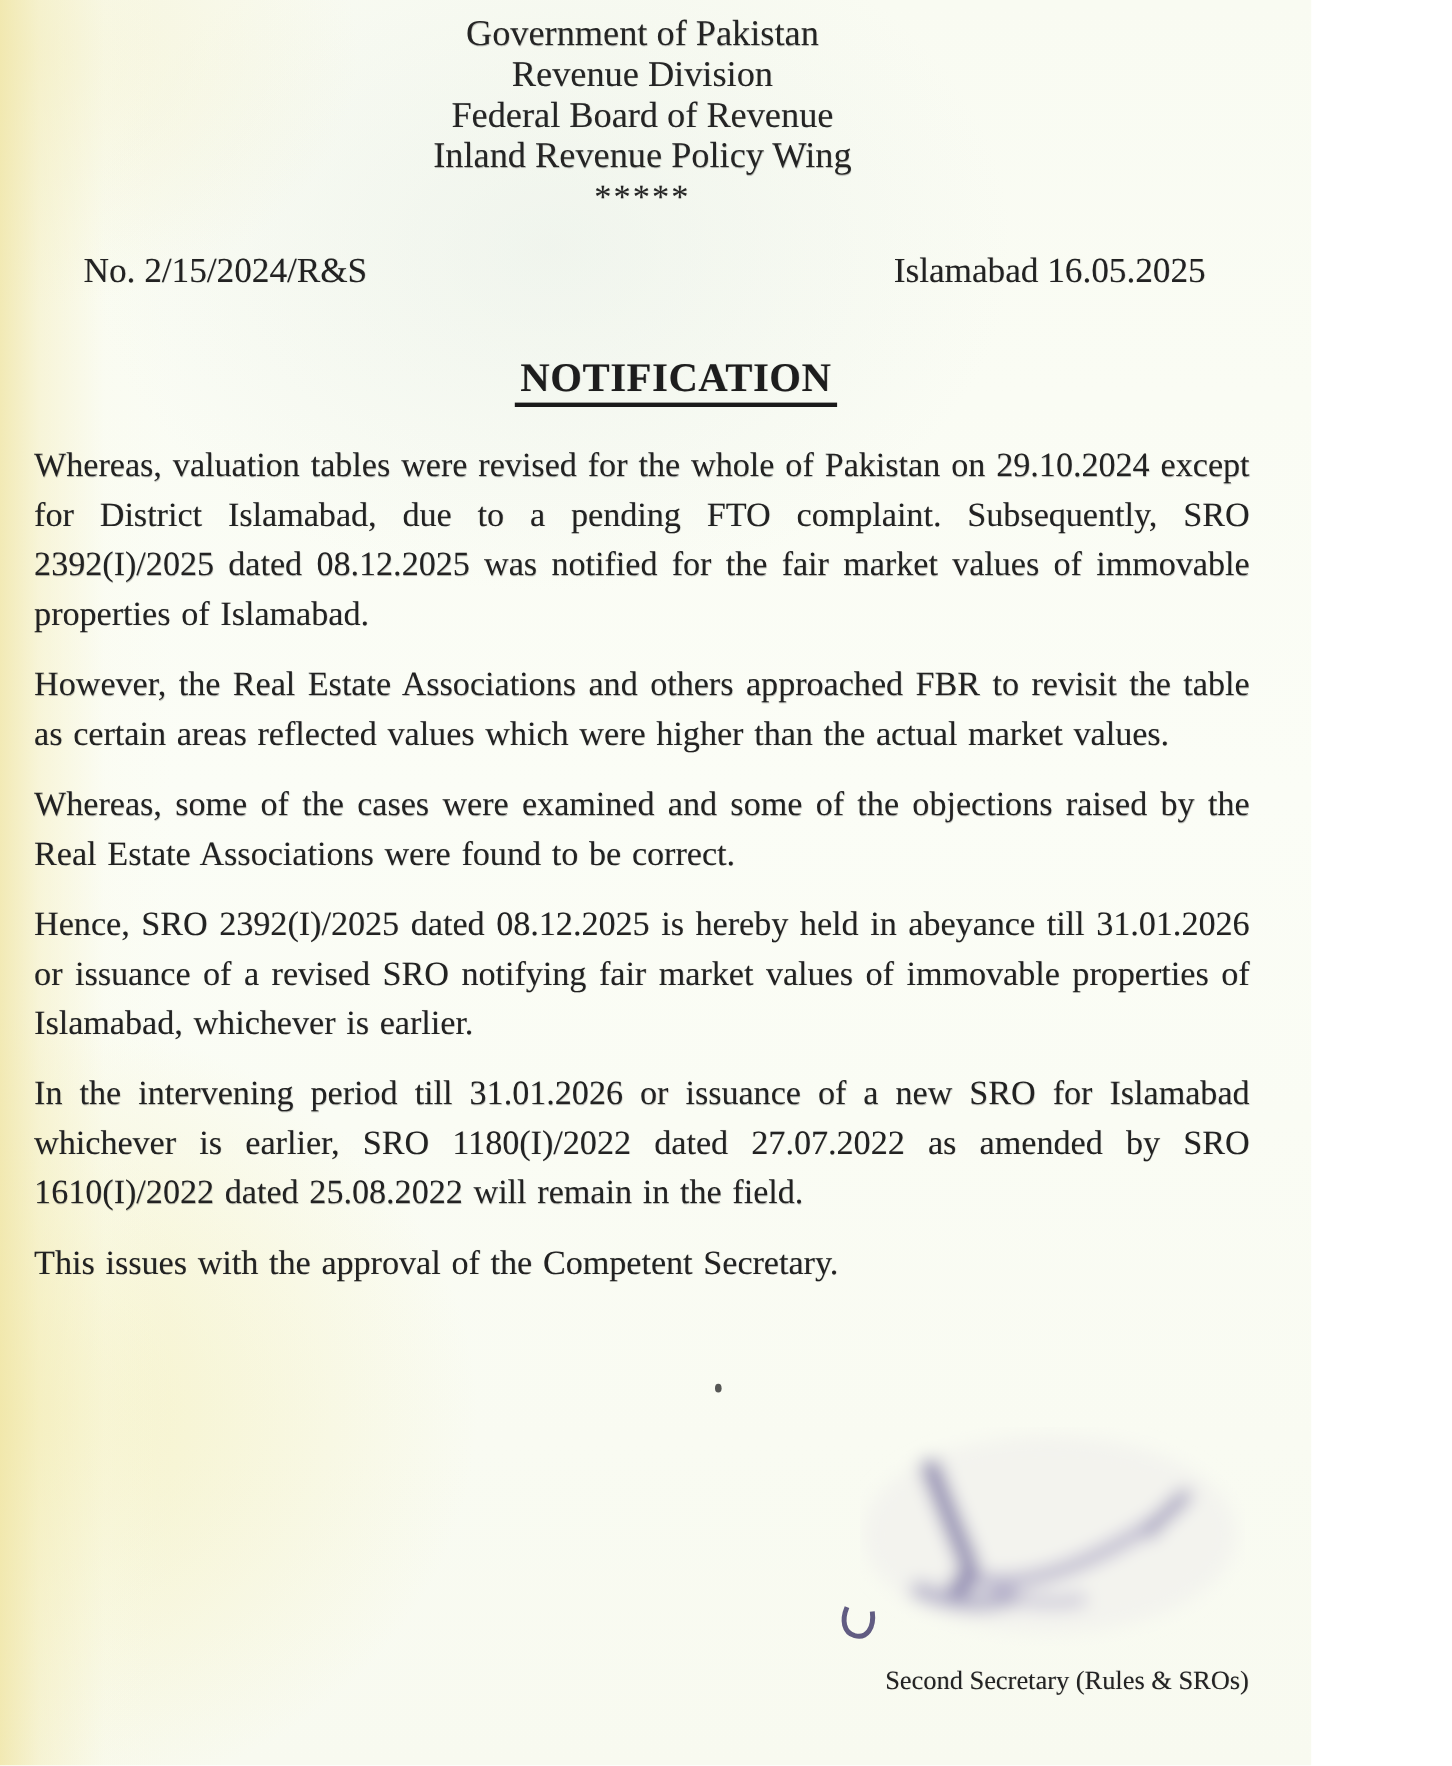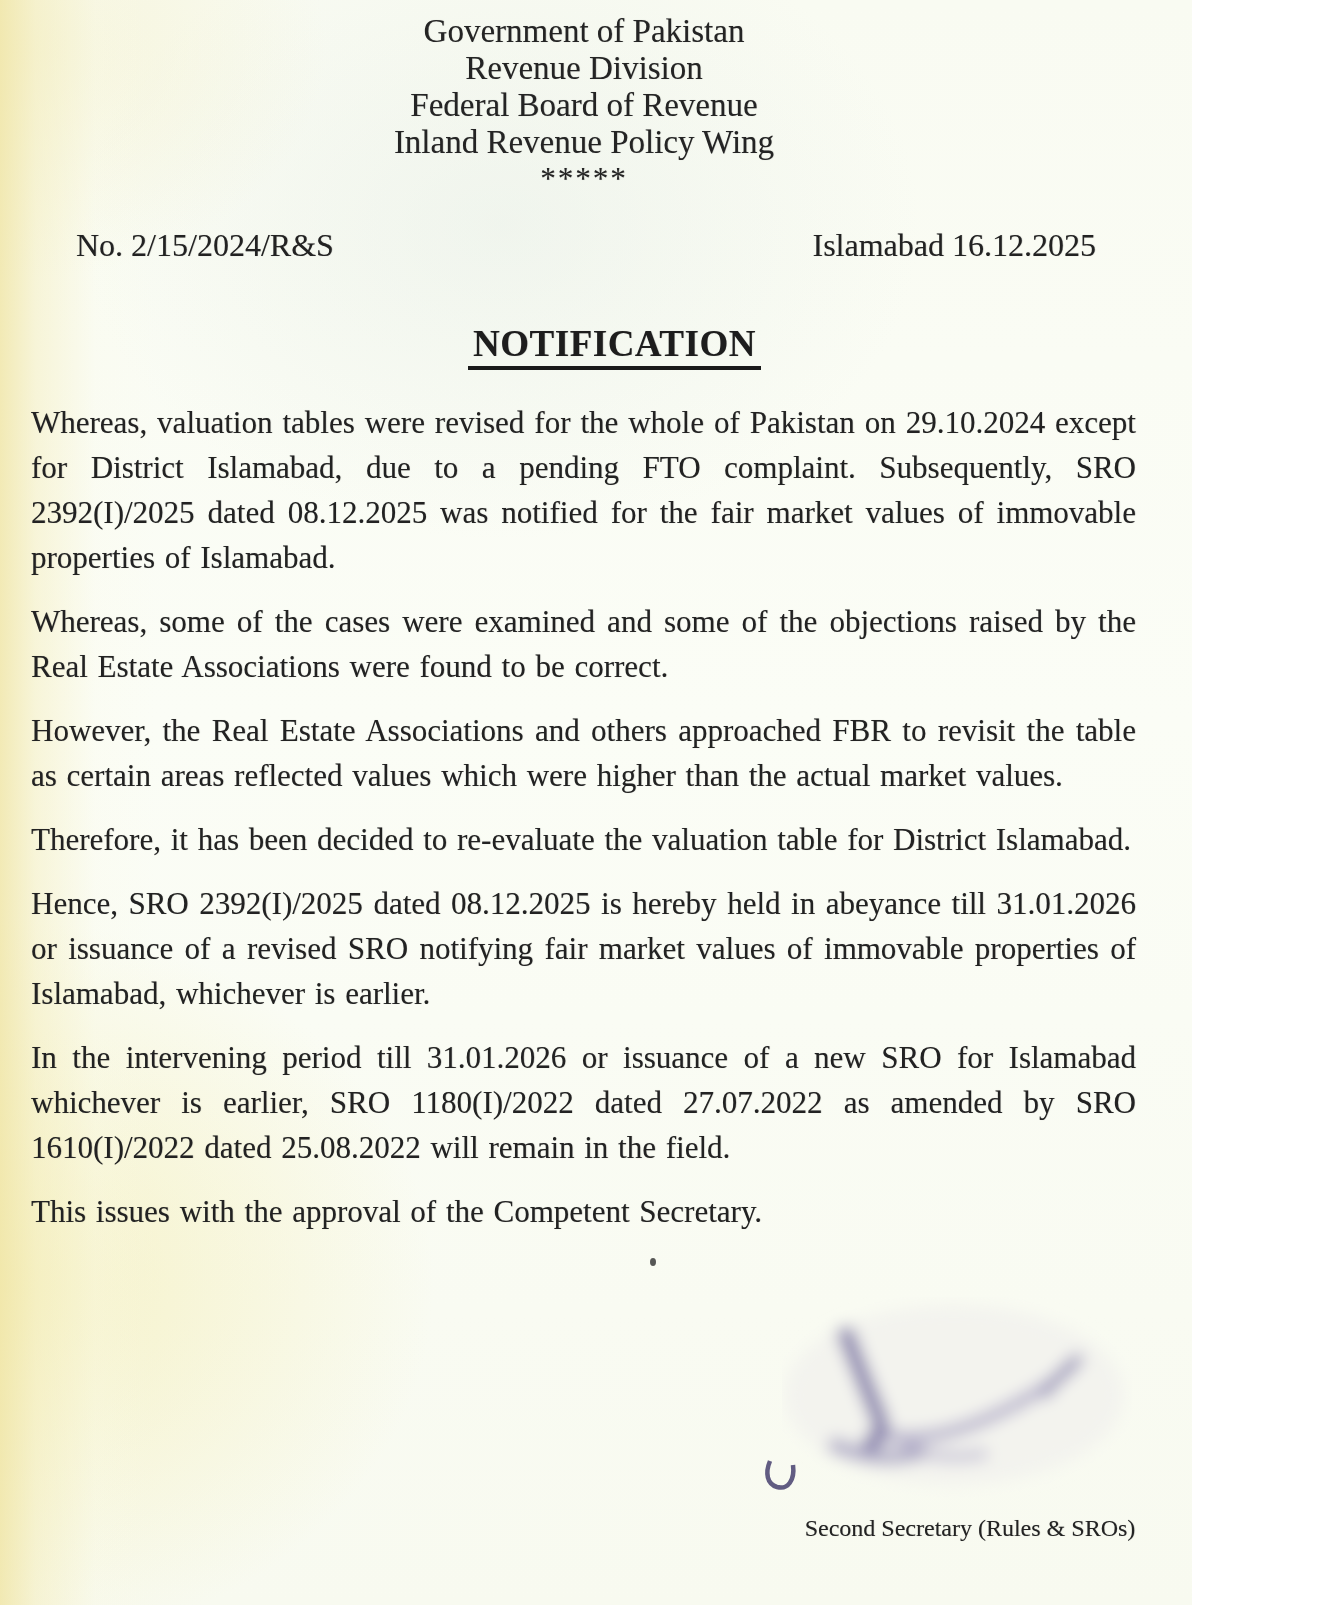--- a/index.html
+++ b/index.html
@@ -125,32 +125,31 @@
   <div class="letterhead ink">
     <div>Government of Pakistan</div>
     <div>Revenue Division</div>
     <div>Federal Board of Revenue</div>
     <div>Inland Revenue Policy Wing</div>
     <div class="stars">*****</div>
   </div>
 
   <div class="ref-row ink">
     <span>No. 2/15/2024/R&amp;S</span>
-    <span>Islamabad 16.12.2025</span>
+    <span>Islamabad 16.05.2025</span>
   </div>
 
   <div class="title-wrap">
     <span class="doc-title ink">NOTIFICATION</span>
   </div>
 
   <div class="body-text">
     <p class="ink">Whereas, valuation tables were revised for the whole of Pakistan on 29.10.2024 except for District Islamabad, due to a pending FTO complaint. Subsequently, SRO 2392(I)/2025 dated 08.12.2025 was notified for the fair market values of immovable properties of Islamabad.</p>
+    <p class="ink">However, the Real Estate Associations and others approached FBR to revisit the table as certain areas reflected values which were higher than the actual market values.</p>
     <p class="ink">Whereas, some of the cases were examined and some of the objections raised by the Real Estate Associations were found to be correct.</p>
-    <p class="ink">However, the Real Estate Associations and others approached FBR to revisit the table as certain areas reflected values which were higher than the actual market values.</p>
-    <p class="ink">Therefore, it has been decided to re-evaluate the valuation table for District Islamabad.</p>
     <p class="ink">Hence, SRO 2392(I)/2025 dated 08.12.2025 is hereby held in abeyance till 31.01.2026 or issuance of a revised SRO notifying fair market values of immovable properties of Islamabad, whichever is earlier.</p>
     <p class="ink">In the intervening period till 31.01.2026 or issuance of a new SRO for Islamabad whichever is earlier, SRO 1180(I)/2022 dated 27.07.2022 as amended by SRO 1610(I)/2022 dated 25.08.2022 will remain in the field.</p>
     <p class="ink">This issues with the approval of the Competent Secretary.</p>
   </div>
 
   <div class="ink-dot"></div>
 
   <div class="signature-block">
 
     <svg class="sig-scribble" width="350" height="200" viewBox="0 0 350 200" aria-hidden="true">

